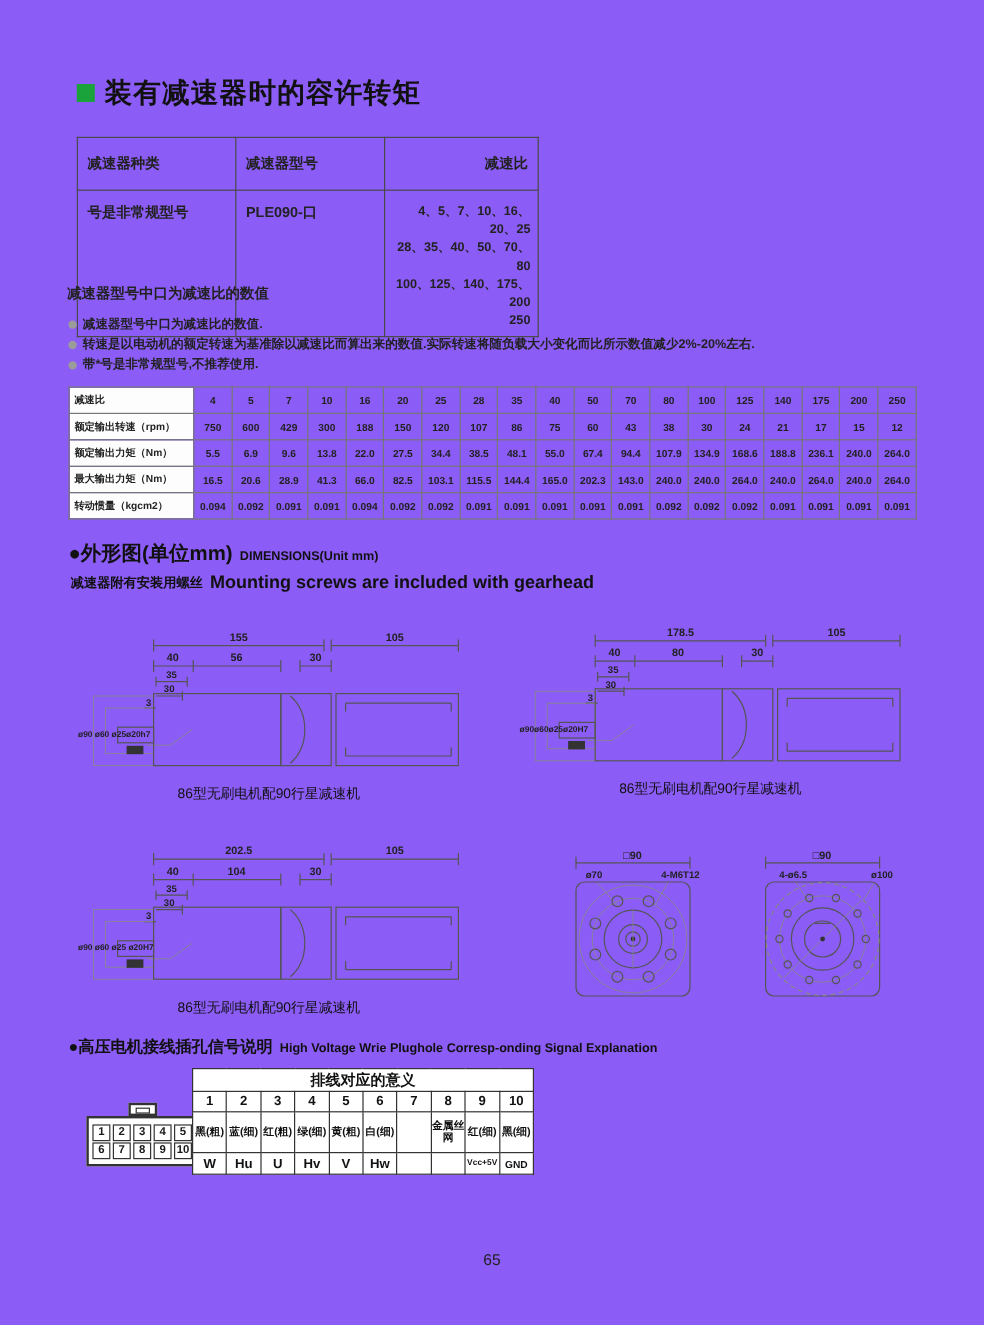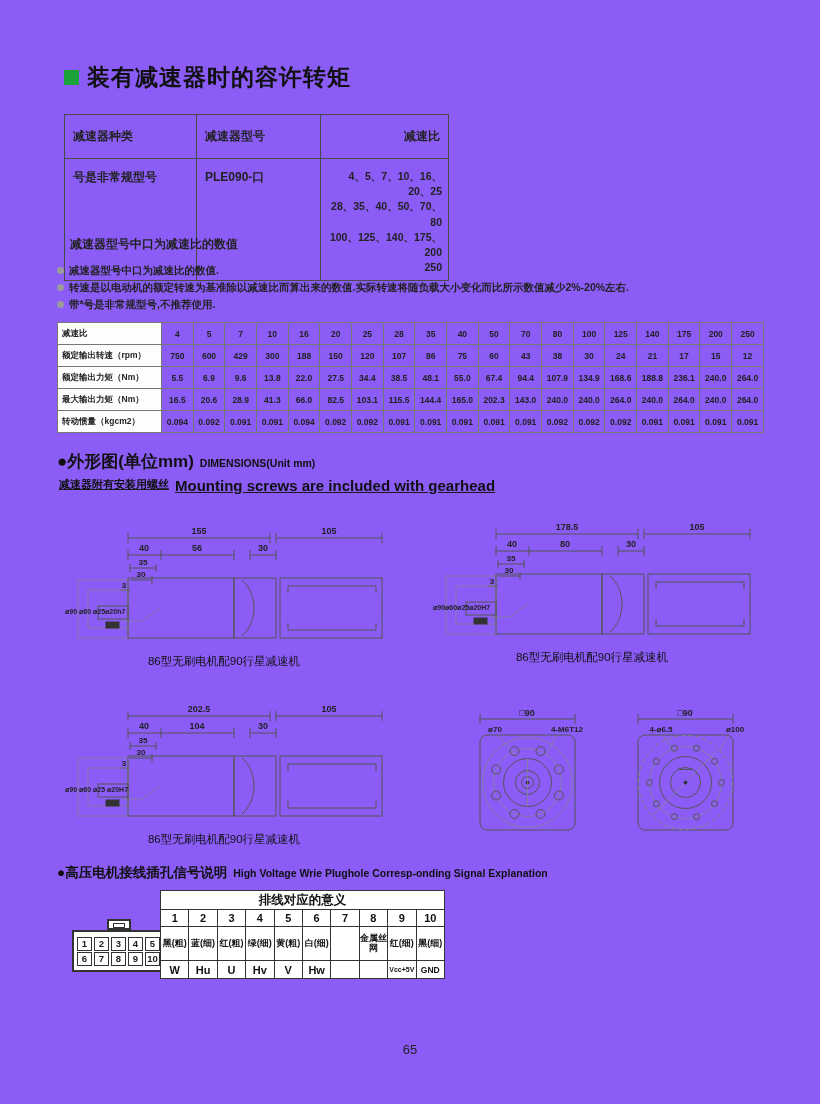--- a/index.html
+++ b/index.html
@@ -14,38 +14,38 @@
   .main-title { font-size:23px; font-weight:bold; letter-spacing:1px; color:#111; }
   .sub-title { font-size:15px; font-weight:bold; margin-left:23px; color:#111; letter-spacing:0.2px; }
 
   
   .gear-table { position:absolute; left:64px; top:114px; width:384px; border-collapse:collapse; table-layout:fixed; }
   .gear-table td, .gear-table th { border:1.4px solid #4a4a4a; font-size:12px; padding:4px 8px; vertical-align:top; text-align:left; font-weight:bold; color:#222; }
   .gear-table .hdr td { height:44px; vertical-align:middle; }
   .gear-table .hdr td:last-child { text-align:right; }
   .gear-table .body td { height:72px; padding-top:10px; }
   .gear-table .ratios { white-space:pre-line; text-align:right; font-size:10.5px; line-height:1.45; padding-right:6px; }
-  .gear-footnote { position:absolute; left:70px; top:236px; font-size:12px; font-weight:bold; color:#222; }
+  .gear-footnote { position:absolute; left:56px; top:236px; font-size:12px; font-weight:bold; color:#222; }
 
   
   .notes { position:absolute; left:57px; top:262px; width:710px; }
   .note-line { font-size:10.5px; font-weight:600; color:#222; line-height:17px; display:flex; align-items:center; gap:5px; }
   .note-bullet { width:7px; height:7px; border-radius:50%; background:#9b9b9b; flex:0 0 auto; }
 
   
   .torque-table { position:absolute; left:57px; top:322px; width:707px; border-collapse:collapse; table-layout:fixed; }
   .torque-table th, .torque-table td { border:1px solid #777; font-size:8.5px; height:22px; text-align:center; color:#222; font-weight:600; padding:0; overflow:hidden; }
   .torque-table th { text-align:left; padding-left:4px; font-weight:600; background:#fdfdfd; }
 
   
   .dim-header { position:absolute; left:57px; top:450px; }
   .dim-title-row { display:flex; align-items:baseline; gap:6px; }
   .dim-title-cn { font-size:17px; font-weight:bold; color:#111; }
   .dim-title-en { font-size:10.5px; font-weight:bold; color:#111; }
-  .dim-sub-row { display:flex; align-items:flex-start; gap:6px; margin-top:4px; margin-left:2px;text-decoration:underline; }
+  .dim-sub-row { display:flex; align-items:center; gap:6px; margin-top:4px; margin-left:2px; }
   .dim-sub-cn { font-size:11px; font-weight:bold; color:#111; }
   .dim-sub-en { font-size:15px; font-weight:bold; color:#111; }
 
   .drawing { position:absolute; }
   .drawing svg { display:block; }
   svg line, svg rect, svg circle, svg path, svg polyline { stroke:#555; fill:none; stroke-width:1; }
   svg .thin { stroke:#888; stroke-width:0.7; }
   svg .dark-fill { fill:#333; stroke:#333; }
   svg .dashed { stroke-dasharray:4,3; stroke:#888; }
   svg text { font-family:"Liberation Sans","DejaVu Sans",sans-serif; font-size:9px; fill:#222; text-anchor:middle; stroke:none; font-weight:600; }

